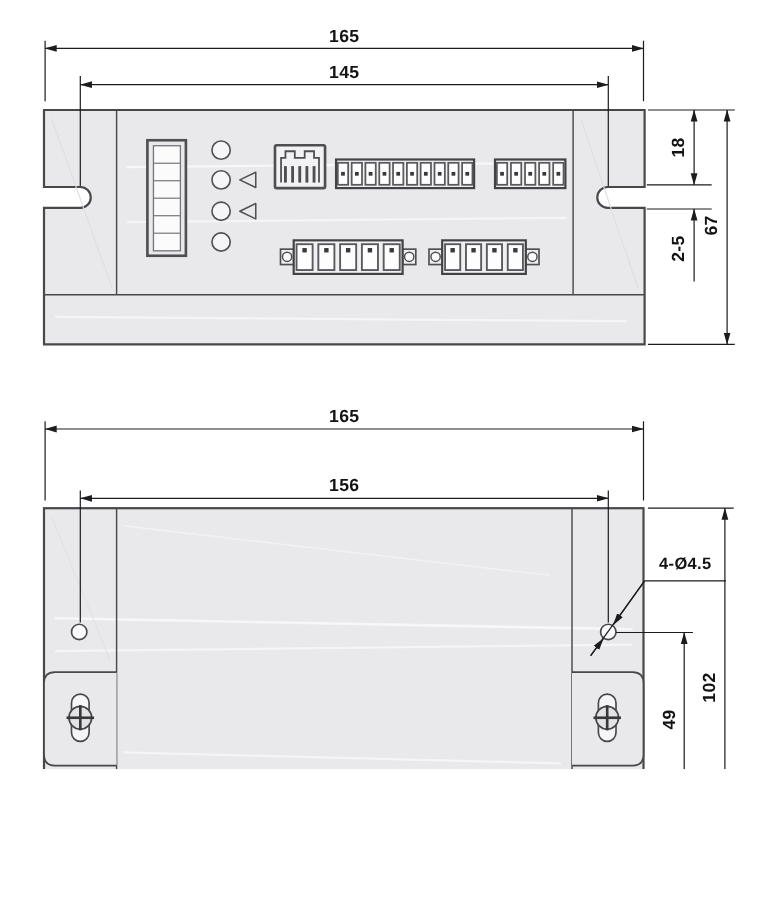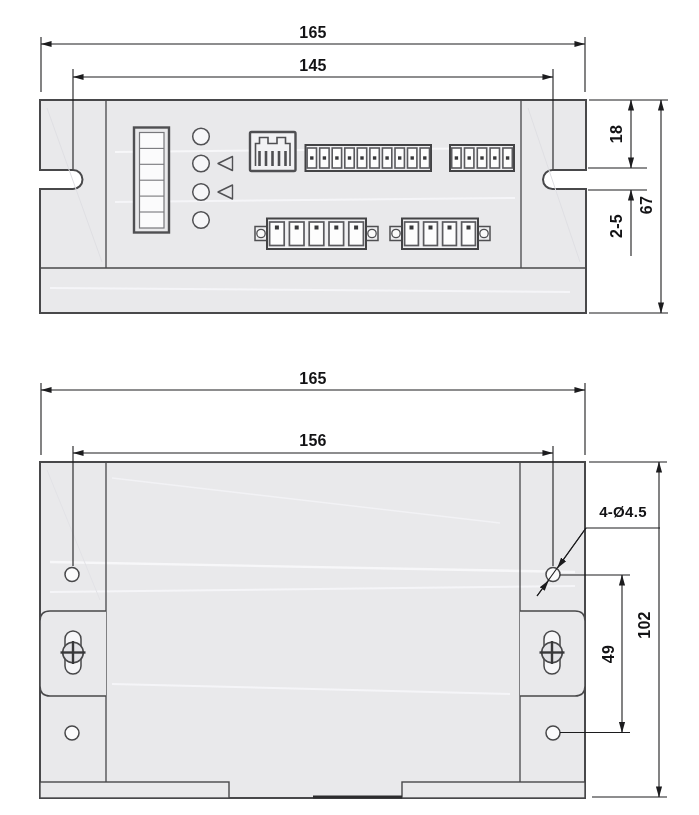--- a/index.html
+++ b/index.html
@@ -1,16 +1,16 @@
 <!DOCTYPE html>
 <html><head>
 <meta charset="utf-8">
 <style>
   html,body{margin:0;padding:0;background:#ffffff;}
-  .page{position:relative;width:699px;height:815px;background:#ffffff;overflow:hidden;
+  .page{position:relative;width:699px;height:699px;background:#ffffff;overflow:hidden;
         font-family:"Liberation Sans",sans-serif;}
   svg text{font-family:"Liberation Sans","DejaVu Sans",sans-serif;font-weight:bold;
            fill:#131315;font-size:16px;letter-spacing:.3px;}
   svg text.callout{font-size:15px;}
 </style>
 </head>
 <body>
 
 <div class="page">
 <svg width="699" height="815" viewBox="0 0 699 815">

